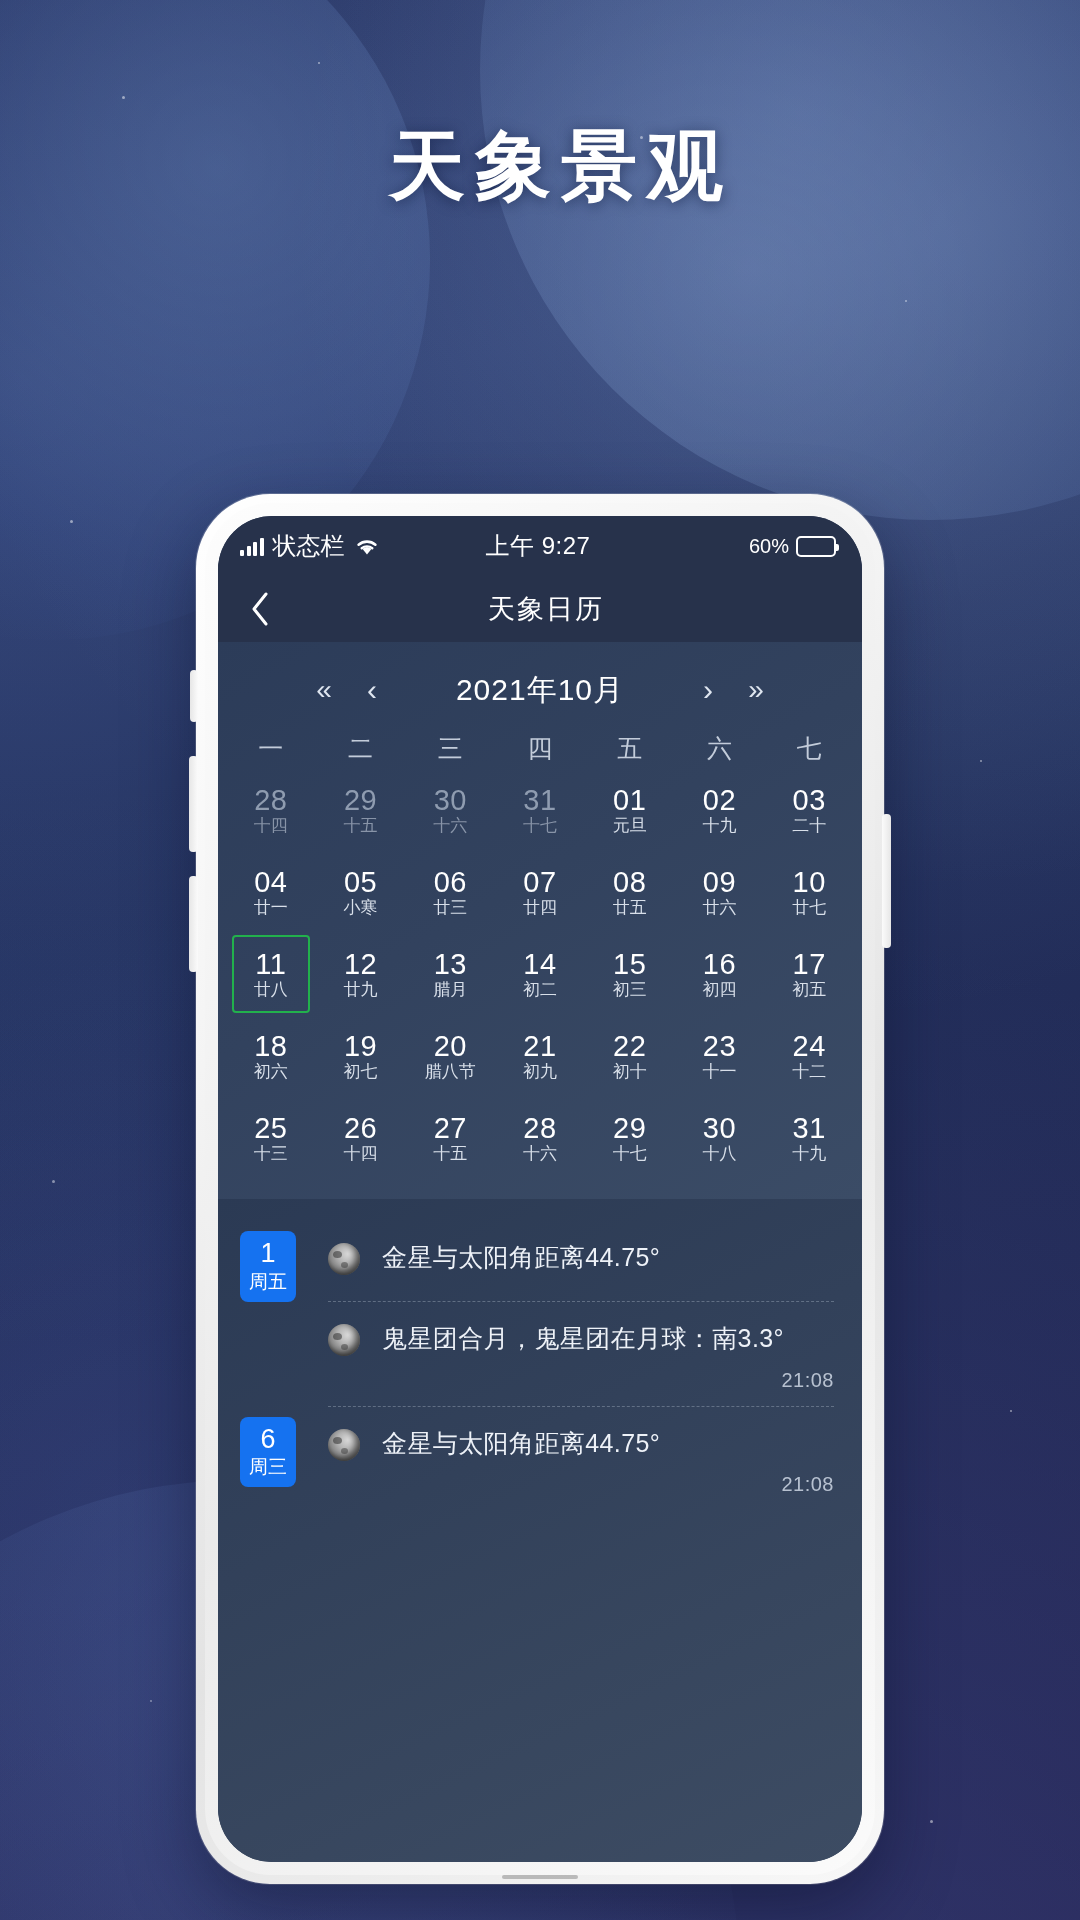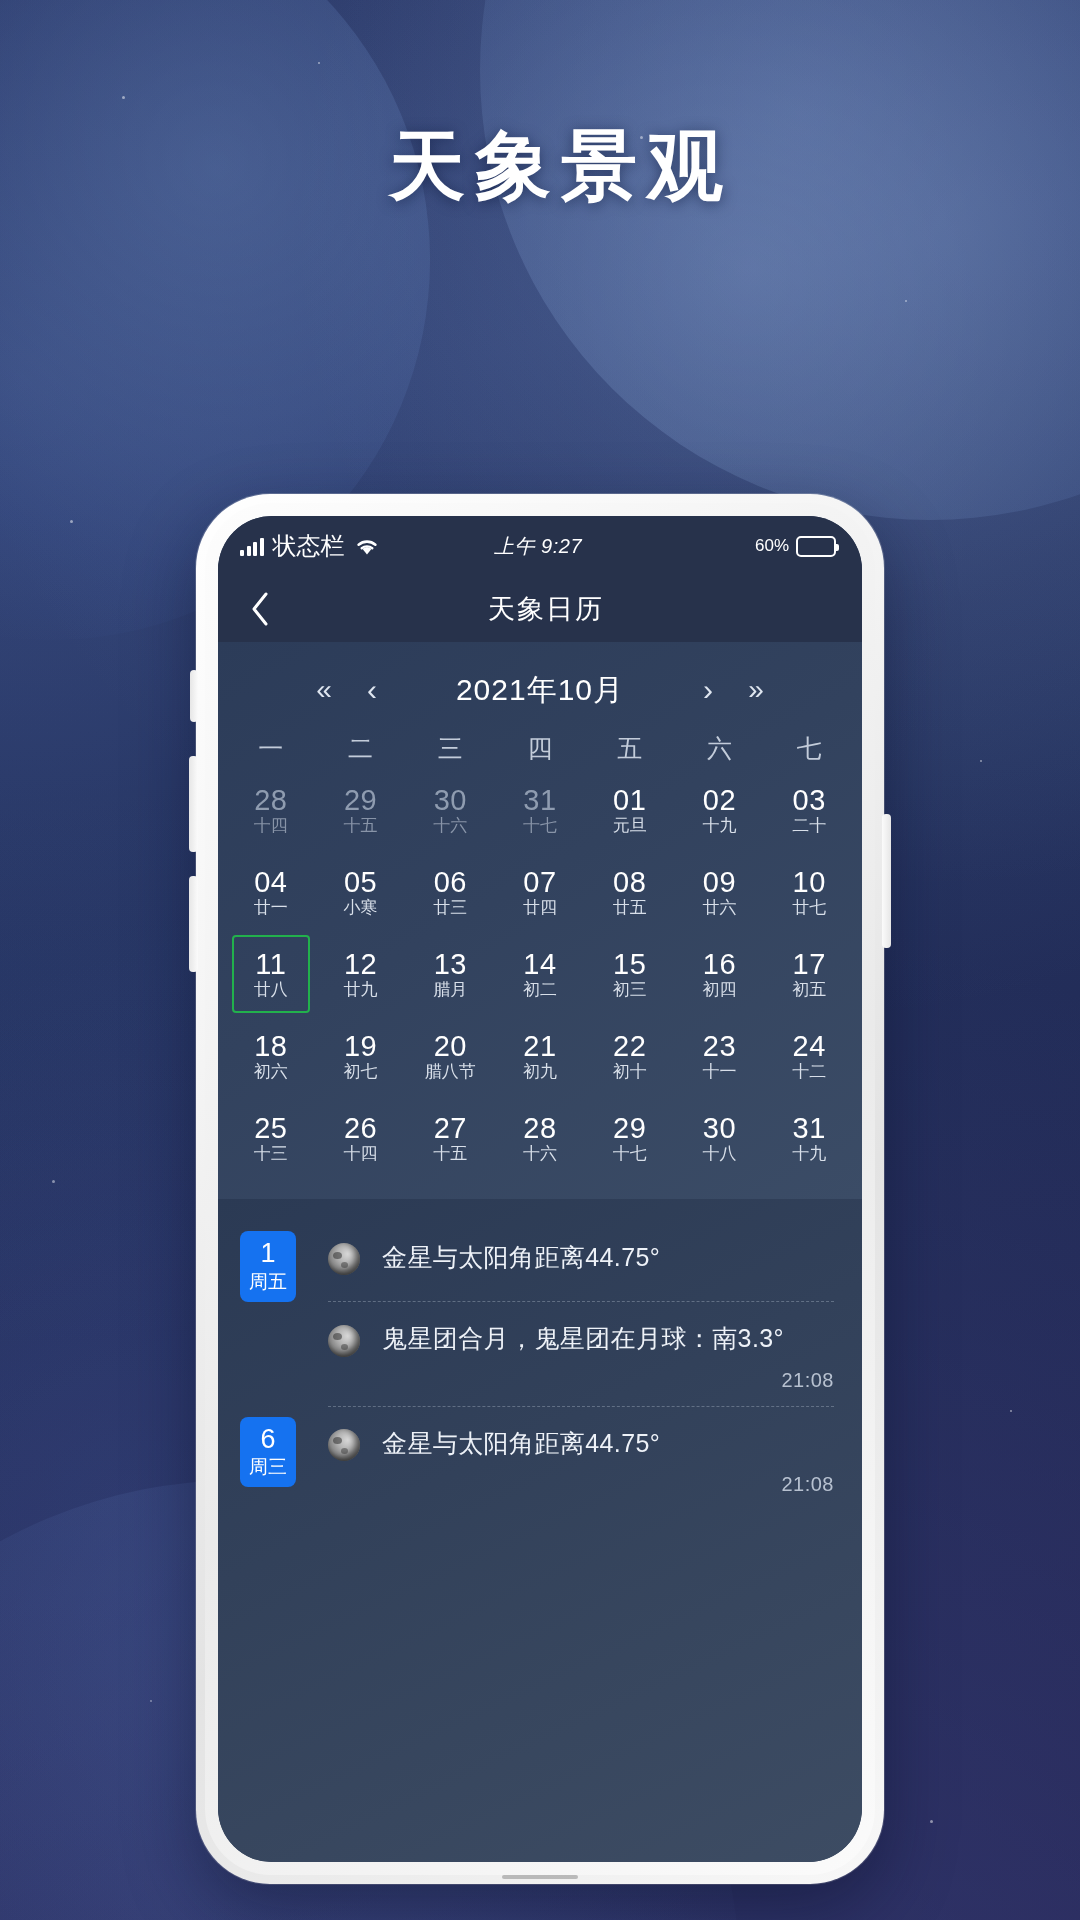--- a/index.html
+++ b/index.html
@@ -145,24 +145,24 @@
   .statusbar {
     height: 60px;
     flex: 0 0 60px;
     background: #27324b;
     display: flex;
     align-items: center;
     padding: 0 26px 0 22px;
     color: #ffffff;
   }
   .sb-left  { display: flex; align-items: center; gap: 9px; flex: 1 1 0; }
-  .sb-mid   { flex: 0 0 auto; font-size: 20px; letter-spacing: 0.5px; font-style: italic; }
+  .sb-mid   { flex: 0 0 auto; font-size: 24px; letter-spacing: 0.5px; }
   .sb-right { display: flex; align-items: center; gap: 7px; flex: 1 1 0; justify-content: flex-end; }
   .sb-text  { font-size: 24px; }
-  .sb-pct   { font-size: 17px; }
+  .sb-pct   { font-size: 20px; }
 
   .signal { display: flex; align-items: flex-end; gap: 2.5px; height: 19px; }
   .signal i { display: block; width: 4px; background: #fff; border-radius: 1px; }
   .signal i:nth-child(1) { height: 6px; }
   .signal i:nth-child(2) { height: 10px; }
   .signal i:nth-child(3) { height: 14px; }
   .signal i:nth-child(4) { height: 18px; }
 
   .wifi { width: 26px; height: 19px; position: relative; }
 
@@ -307,21 +307,21 @@
   .badge .bd-num { font-size: 27px; display: block; }
   .badge .bd-day { font-size: 19px; display: block; margin-top: 3px; }
 
   .event-row {
     margin-left: 110px;
     padding: 0 28px 0 0;
     position: relative;
   }
   .ev-main {
     display: flex;
-    align-items: flex-end;
+    align-items: center;
     gap: 22px;
     padding: 18px 0 6px;
   }
   .moon {
     flex: 0 0 auto;
     width: 32px; height: 32px;
     border-radius: 50%;
     margin-top: 4px;
     background:
       radial-gradient(circle at 62% 34%, #d9d9d9 0%, #b4b4b4 34%, #8a8a8a 62%, #4e4e4e 88%, #3a3a3a 100%);

